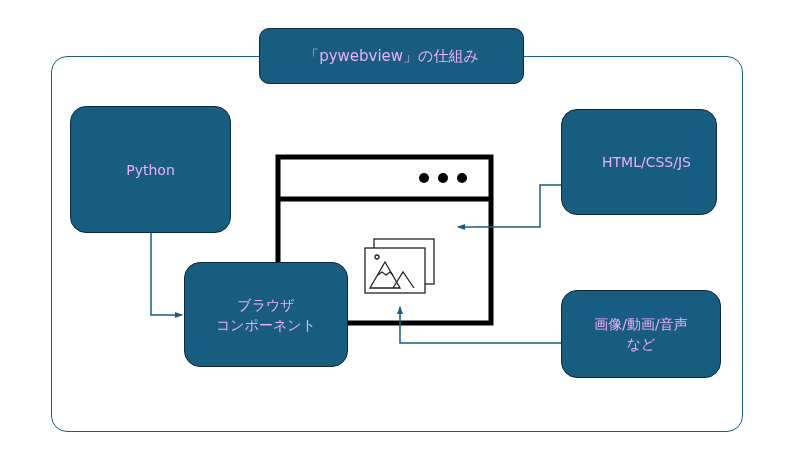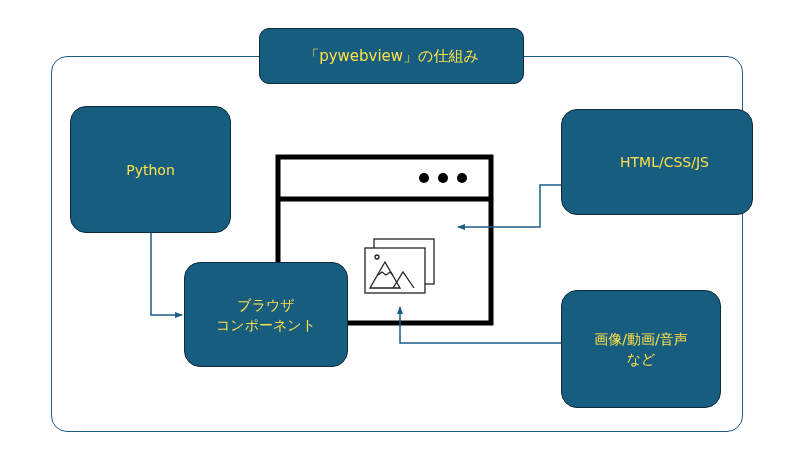--- a/index.html
+++ b/index.html
@@ -1,28 +1,28 @@
 <!DOCTYPE html>
 <html><head>
 <meta charset="utf-8">
 <style>
   html, body { margin:0; padding:0; background:#ffffff; }
   body { width:800px; height:468px; position:relative; overflow:hidden;
          font-family:"DejaVu Sans", "Liberation Sans", sans-serif; }
   .frame { position:absolute; left:51px; top:56px; width:692px; height:376px;
            border:1.5px solid #1a5e85; border-radius:16px; box-sizing:border-box; }
   .box { position:absolute; background:#175d80; border:1.5px solid #0f2a3a;
-         border-radius:16px; box-sizing:border-box; color:#fde047;
+         border-radius:16px; box-sizing:border-box; color:#f0abfc;
          display:flex; align-items:center; justify-content:center; text-align:center;
          font-size:14px; line-height:20px; white-space:pre-line; }
   .title-box { left:259px; top:28px; width:265px; height:56px; font-size:15px; border-radius:10px; }
   .python-box { left:70px; top:106px; width:161px; height:127px; }
   .browser-box { left:184px; top:262px; width:164px; height:105px; }
-  .html-box { left:561px; top:109px; width:192px; height:106px;padding-left:15px; }
-  .media-box { left:561px; top:290px; width:160px; height:118px; }
+  .html-box { left:561px; top:109px; width:156px; height:106px;padding-left:15px; }
+  .media-box { left:561px; top:290px; width:160px; height:88px; }
   svg.overlay { position:absolute; left:0; top:0; }
 </style>
 </head>
 <body>
 
 <div class="frame"></div>
 
 <svg class="overlay" width="800" height="468">
   <defs>
     <marker id="ah" markerWidth="8" markerHeight="8" refX="7" refY="4" orient="auto" markerUnits="userSpaceOnUse">

